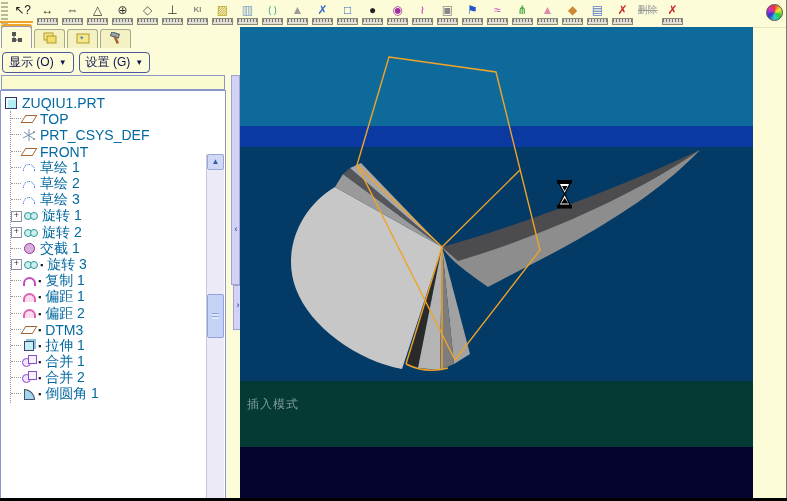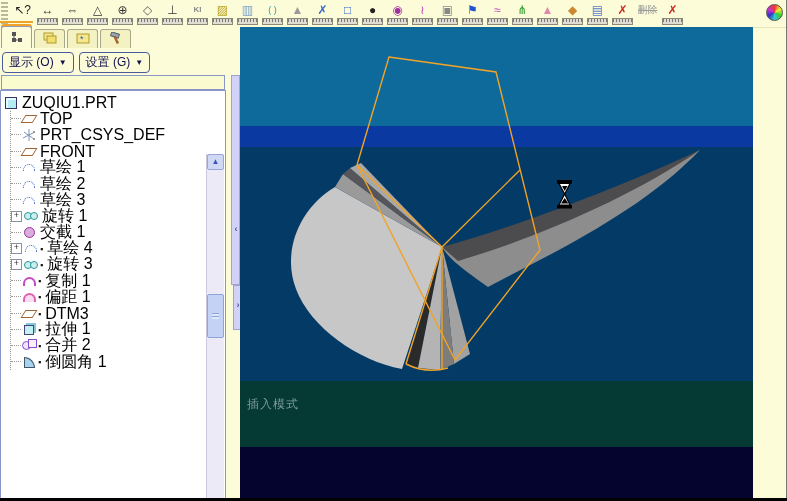--- a/index.html
+++ b/index.html
@@ -30,21 +30,21 @@
        background:#f4f2c2;margin-right:2px;display:flex;align-items:center;justify-content:center;}
   .tab.active{height:21px;background:#fcfcd8;border-color:#9a9ab8;box-shadow:0 -2px 0 #f0a328;}
   .btnrow{position:absolute;left:2px;top:25px;height:20px;display:flex;gap:5px;}
   .drop{height:19px;border:1px solid #4a5a9e;border-radius:4px;background:#fcfcd8;
         font-size:12px;color:#101050;display:flex;align-items:center;padding:0 6px;gap:5px;}
   .caret{font-size:8px;color:#101050;}
   .filterbar{position:absolute;left:1px;top:48px;width:222px;height:13px;background:#fbfbd0;
              border:1px solid #8a96c8;}
   .treewrap{position:absolute;left:0;top:63px;width:226px;height:411px;background:#fff;
             border:1px solid #8a96c8;box-sizing:border-box;overflow:hidden;}
-  .tree{position:absolute;left:2px;top:4px;width:204px;font-size:16px;color:#000000;}
+  .tree{position:absolute;left:2px;top:4px;width:204px;font-size:14px;color:#0369a1;}
   .trow{height:16.2px;display:flex;align-items:center;white-space:nowrap;}
   .branch{margin-left:7px;border-left:1px dotted #999;padding-left:0;}
   .stub{width:10px;height:1px;border-top:1px dotted #999;flex:0 0 auto;}
   .expand{width:9px;height:9px;border:1px solid #8a90a8;background:#fff;flex:0 0 auto;
           font-size:9px;line-height:7px;text-align:center;color:#333;margin-right:1px;}
   .expand::before{content:"+";}
   .mark{font-size:9px;color:#111;margin:0 1px 0 1px;}
   .mark::before{content:"▪";}
   .tlabel{margin-left:3px;}
 
@@ -346,59 +346,70 @@
               <span class="stub"></span>
               <span class="ti ti-sketch"></span>
               <span class="tlabel">草绘 3</span>
             </div>
           <div class="trow">
               <span class="expand"></span>
               <span class="ti ti-revolve"></span>
               <span class="tlabel">旋转 1</span>
             </div>
           <div class="trow">
+              <span class="expand"></span>
+              <span class="ti ti-revolve"></span>
+              <span class="tlabel">旋转 2</span>
+            </div>
+          <div class="trow">
               <span class="stub"></span>
               <span class="ti ti-intersect"></span>
               <span class="tlabel">交截 1</span>
             </div>
           <div class="trow">
               <span class="expand"></span>
-              <span class="ti ti-sketch"></span>
-              <span class="mark"></span>
-              <span class="tlabel">草绘 4</span>
-            </div>
-          <div class="trow">
-              <span class="expand"></span>
               <span class="ti ti-revolve"></span>
               <span class="mark"></span>
               <span class="tlabel">旋转 3</span>
             </div>
           <div class="trow">
               <span class="stub"></span>
               <span class="ti ti-copy"></span>
               <span class="mark"></span>
               <span class="tlabel">复制 1</span>
             </div>
           <div class="trow">
               <span class="stub"></span>
               <span class="ti ti-offset"></span>
               <span class="mark"></span>
               <span class="tlabel">偏距 1</span>
             </div>
           <div class="trow">
               <span class="stub"></span>
+              <span class="ti ti-offset"></span>
+              <span class="mark"></span>
+              <span class="tlabel">偏距 2</span>
+            </div>
+          <div class="trow">
+              <span class="stub"></span>
               <span class="ti ti-plane"></span>
               <span class="mark"></span>
               <span class="tlabel">DTM3</span>
             </div>
           <div class="trow">
               <span class="stub"></span>
               <span class="ti ti-extrude"></span>
               <span class="mark"></span>
               <span class="tlabel">拉伸 1</span>
+            </div>
+          <div class="trow">
+              <span class="stub"></span>
+              <span class="ti ti-merge"></span>
+              <span class="mark"></span>
+              <span class="tlabel">合并 1</span>
             </div>
           <div class="trow">
               <span class="stub"></span>
               <span class="ti ti-merge"></span>
               <span class="mark"></span>
               <span class="tlabel">合并 2</span>
             </div>
           <div class="trow">
               <span class="stub"></span>
               <span class="ti ti-round"></span>

